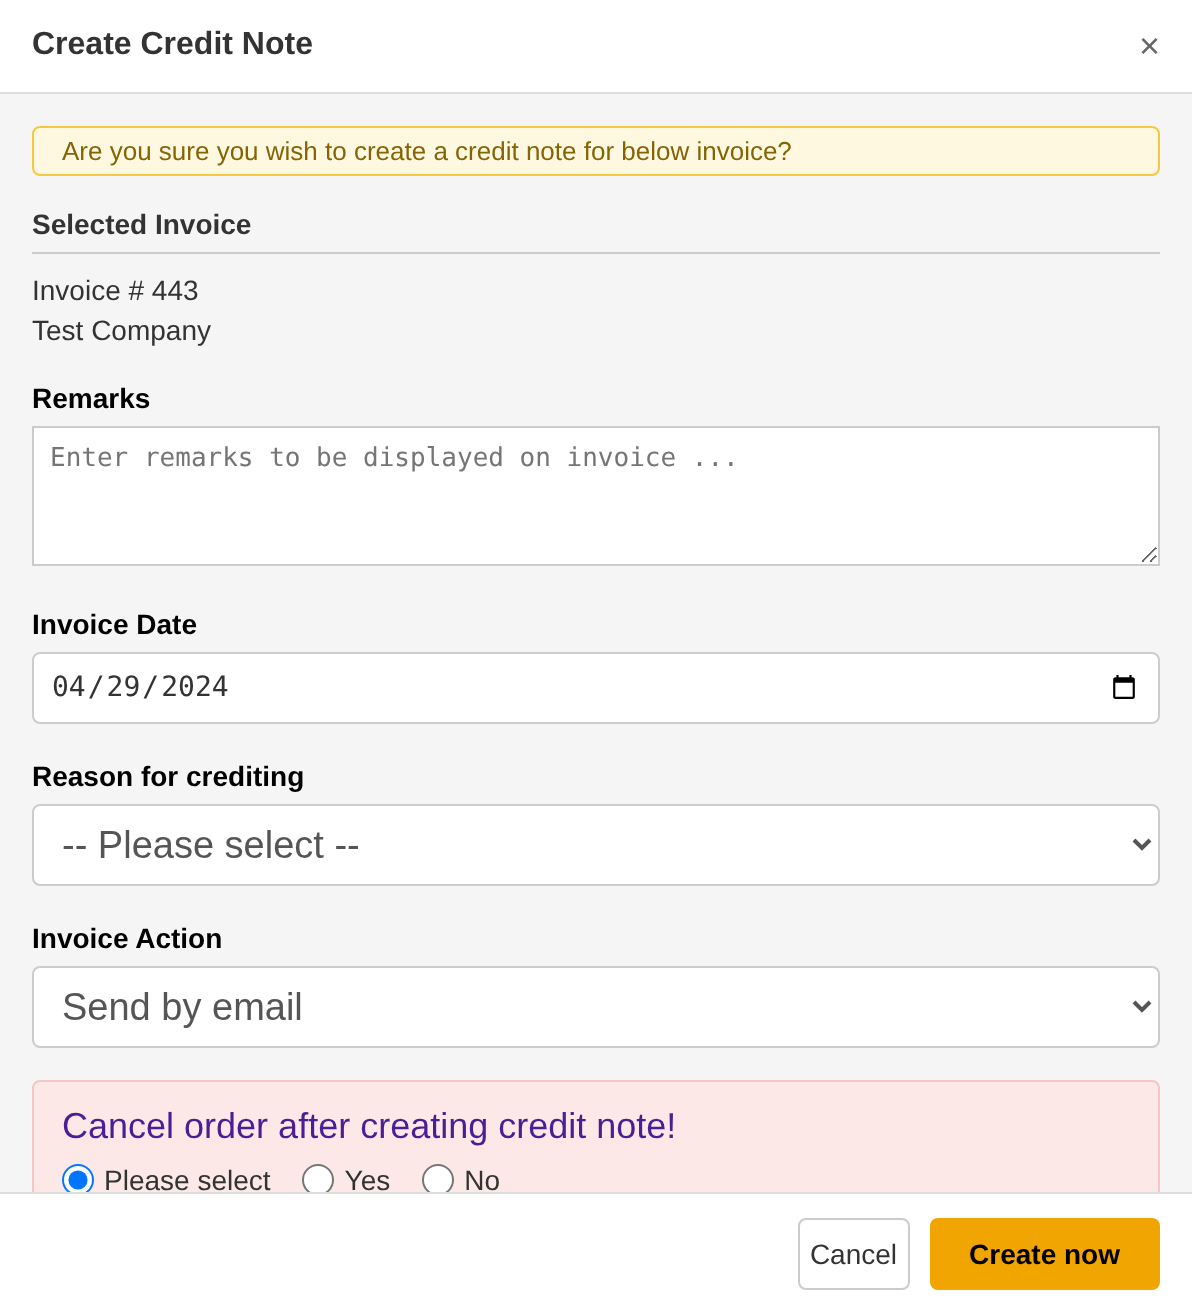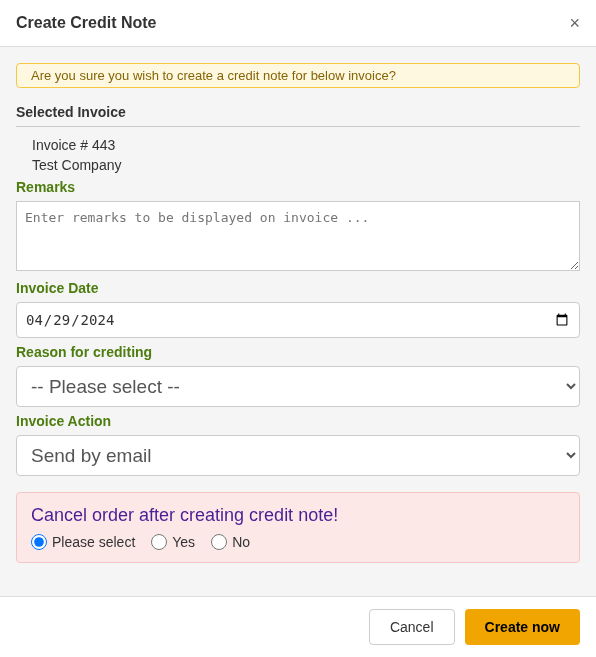--- a/index.html
+++ b/index.html
@@ -65,27 +65,26 @@
     }
     .divider {
       border: none;
       border-top: 1px solid #ccc;
       margin-bottom: 10px;
     }
     .invoice-info {
       color: #333;
       font-size: 14px;
       margin-bottom: 4px;
-      margin-left: 16px;
     }
     .field-label {
       font-weight: bold;
-      color: #4d7c0f;
-      font-size: 14px;
-      margin-top: 6px;
+      color: #000000;
+      font-size: 14px;
+      margin-top: 18px;
       margin-bottom: 6px;
     }
     .remarks-textarea {
       width: 100%;
       height: 70px;
       border: 1px solid #ccc;
       border-radius: 0;
       padding: 8px;
       font-size: 13px;
       color: #999;
@@ -145,21 +144,21 @@
       border-top: 1px solid #ddd;
       padding: 12px 16px;
       display: flex;
       justify-content: flex-end;
       gap: 10px;
     }
     .btn-cancel {
       background: #fff;
       border: 1px solid #ccc;
       border-radius: 4px;
-      padding: 9px 20px;
+      padding: 9px 5px;
       font-size: 14px;
       cursor: pointer;
       color: #333;
     }
     .btn-create {
       background: #f0a500;
       border: none;
       border-radius: 4px;
       padding: 9px 20px;
       font-size: 14px;

